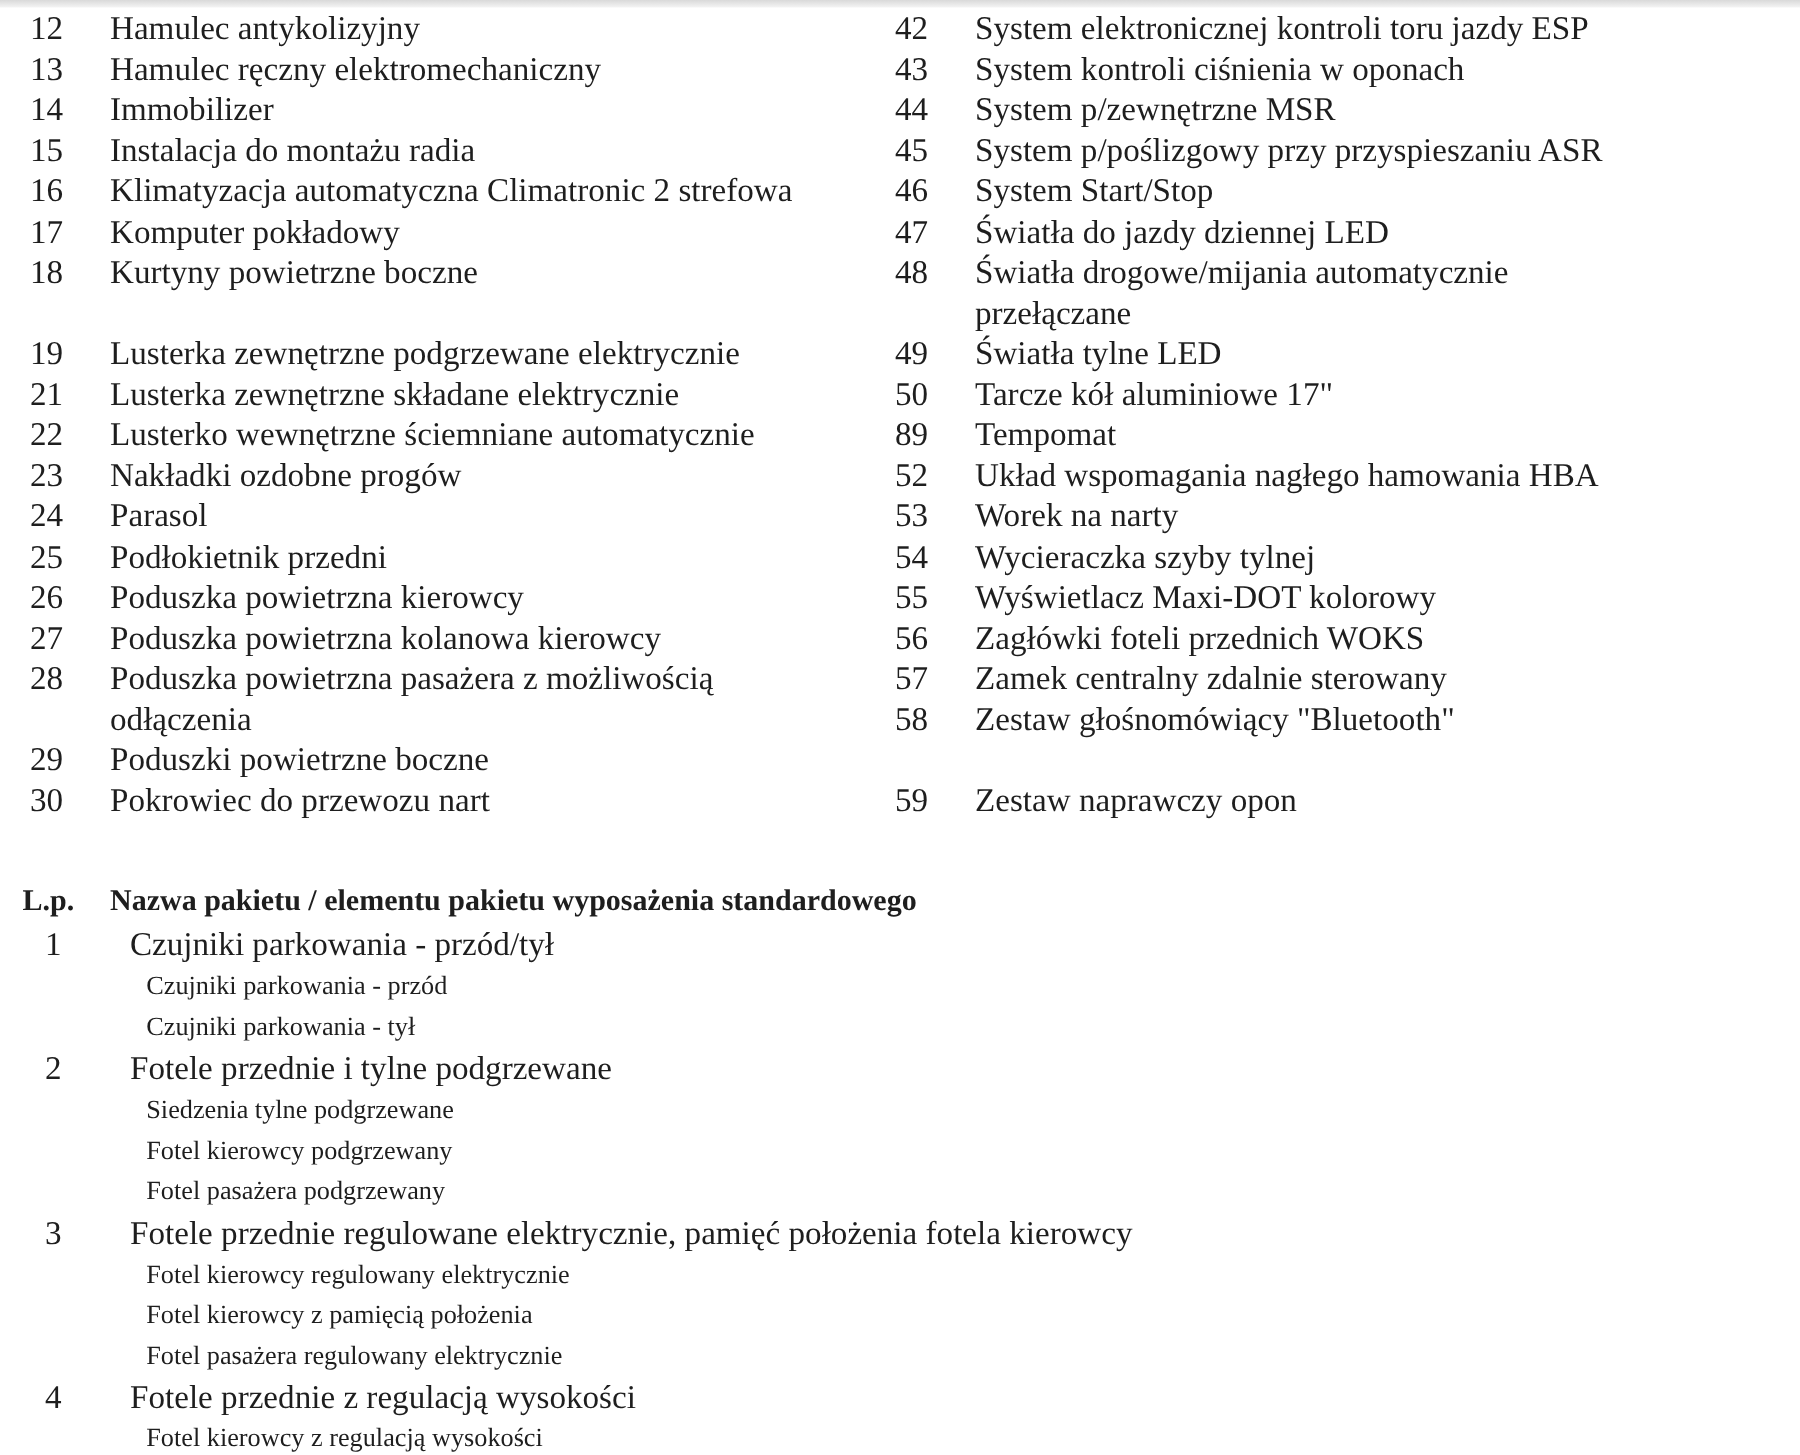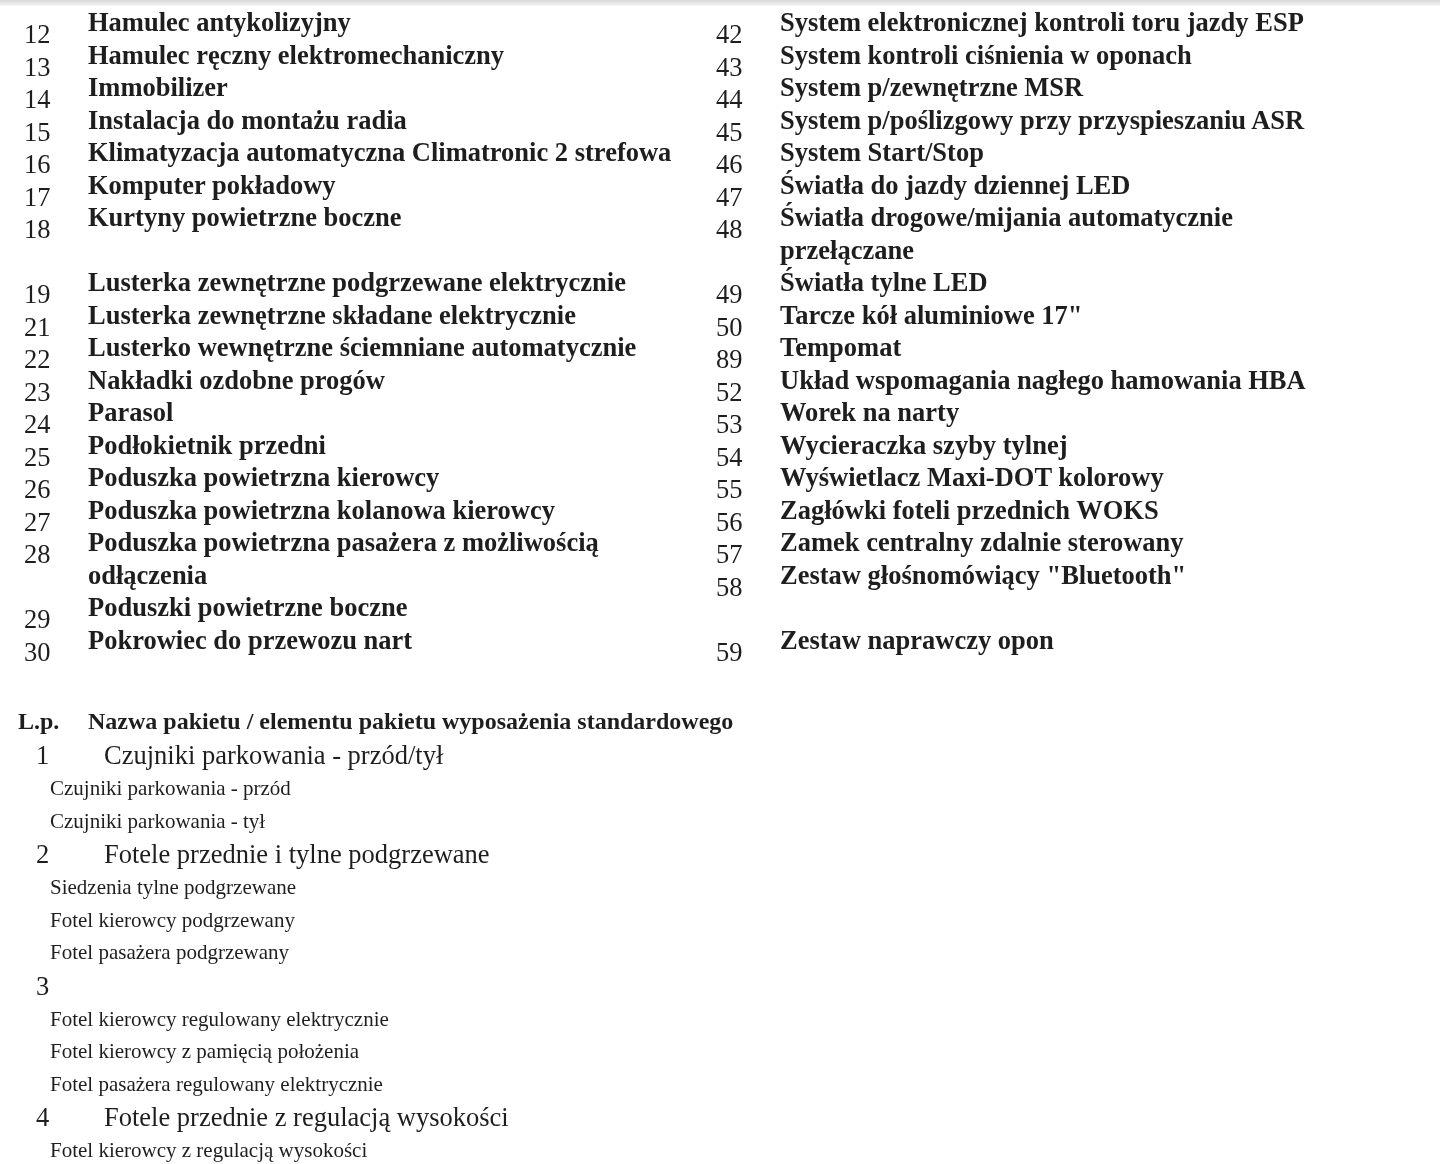--- a/index.html
+++ b/index.html
@@ -34,29 +34,28 @@
     .col-left { left: 0; width: 700px; }
     .col-right { left: 700px; width: 740px; }
     .row {
       position: relative;
       font-size: 26.5px;
       line-height: 32.5px;
     }
     .row .num {
       position: absolute;
       left: 24px;
-      top: 12px;
+      top: 0;
       width: 40px;
     }
     .col-right .row .num { left: 16px; }
     .row .name {
       display: block;
       margin-left: 88px;
       white-space: pre-wrap;
-      font-weight: bold;
     }
     .col-right .row .name { margin-left: 80px; }
 
     
     .pkg {
       position: absolute;
       left: 0;
       top: 704px;
       width: 1440px;
     }
@@ -90,21 +89,21 @@
     }
     .pkg-main .name {
       position: absolute;
       left: 104px;
       white-space: nowrap;
     }
     .pkg-sub {
       font-size: 21px;
       line-height: 32.5px;
       height: 32.5px;
-      padding-left: 50px;
+      padding-left: 117px;
       white-space: nowrap;
     }
   </style>
 </head>
 <body>
 
 <div class="top-edge"></div>
 
 <div class="doc">
 
@@ -282,20 +281,21 @@
         <span class="name">Fotele przednie i tylne podgrzewane</span>
       </div>
       <div class="pkg-sub">Siedzenia tylne podgrzewane</div>
       <div class="pkg-sub">Fotel kierowcy podgrzewany</div>
       <div class="pkg-sub">Fotel pasażera podgrzewany</div>
     </div>
 
     <div class="pkg-item">
       <div class="pkg-main">
         <span class="num">3</span>
+        <span class="name">Fotele przednie regulowane elektrycznie, pamięć położenia fotela kierowcy</span>
       </div>
       <div class="pkg-sub">Fotel kierowcy regulowany elektrycznie</div>
       <div class="pkg-sub">Fotel kierowcy z pamięcią położenia</div>
       <div class="pkg-sub">Fotel pasażera regulowany elektrycznie</div>
     </div>
 
     <div class="pkg-item">
       <div class="pkg-main">
         <span class="num">4</span>
         <span class="name">Fotele przednie z regulacją wysokości</span>

